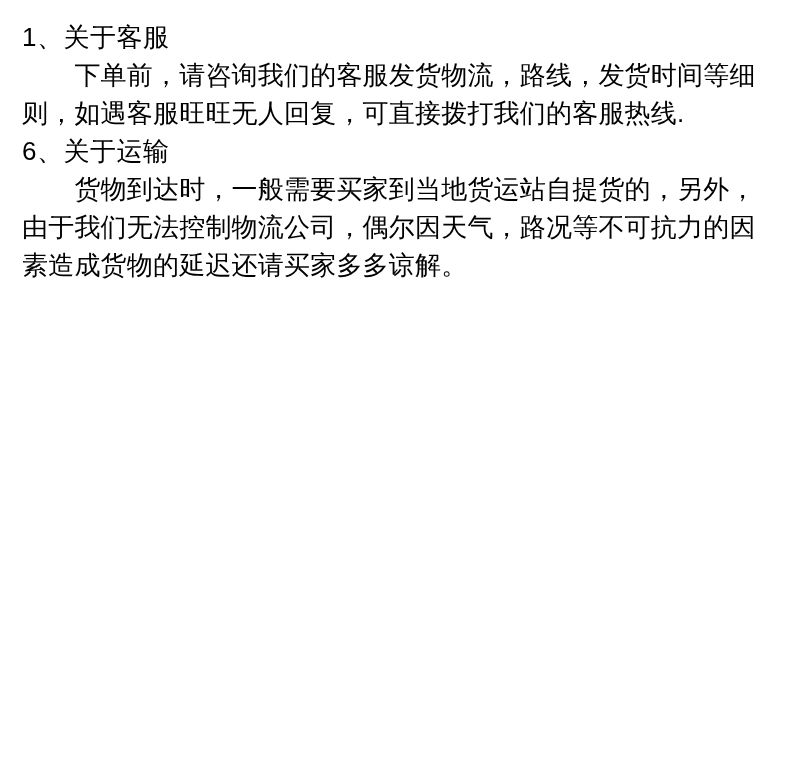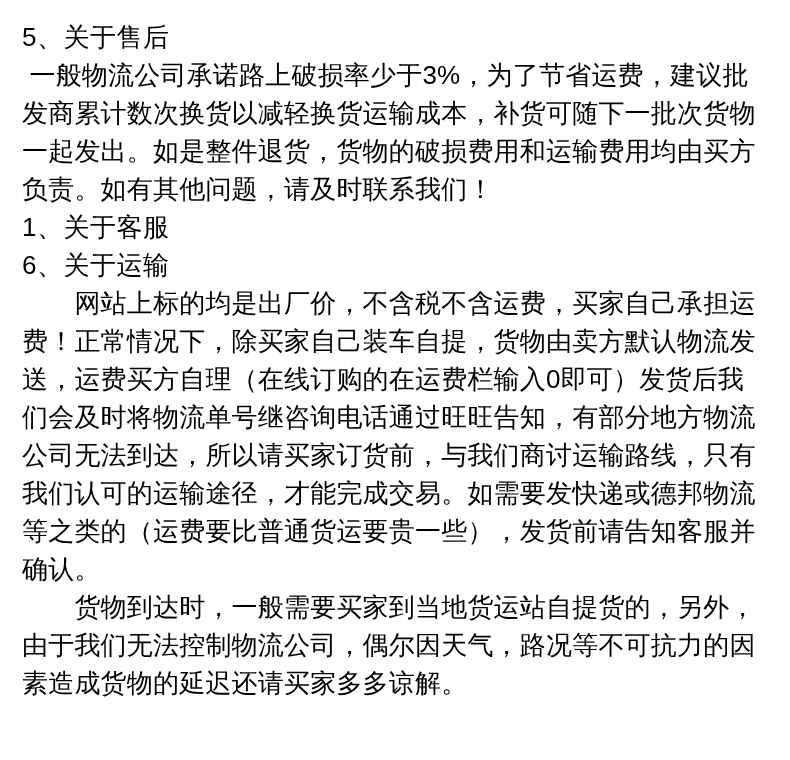--- a/index.html
+++ b/index.html
@@ -40,28 +40,24 @@
     margin: 0;
     white-space: pre-wrap;
     word-break: break-all;
   }
 </style>
 </head>
 <body>
 
 <div class="page">
 
-  <div class="doc-section">
-    <p class="heading">5、关于售后</p>
-    <p class="para"> 一般物流公司承诺路上破损率少于3%，为了节省运费，建议批发商累计数次换货以减轻换货运输成本，补货可随下一批次货物一起发出。如是整件退货，货物的破损费用和运输费用均由买方负责。如有其他问题，请及时联系我们！</p>
-  </div>
 
   <div class="doc-section">
     <p class="heading">1、关于客服</p>
+    <p class="para">　　下单前，请咨询我们的客服发货物流，路线，发货时间等细则，如遇客服旺旺无人回复，可直接拨打我们的客服热线.</p>
   </div>
 
   <div class="doc-section">
     <p class="heading">6、关于运输</p>
-    <p class="para">　　网站上标的均是出厂价，不含税不含运费，买家自己承担运费！正常情况下，除买家自己装车自提，货物由卖方默认物流发送，运费买方自理（在线订购的在运费栏输入0即可）发货后我们会及时将物流单号继咨询电话通过旺旺告知，有部分地方物流公司无法到达，所以请买家订货前，与我们商讨运输路线，只有我们认可的运输途径，才能完成交易。如需要发快递或德邦物流等之类的（运费要比普通货运要贵一些），发货前请告知客服并确认。</p>
     <p class="para">　　货物到达时，一般需要买家到当地货运站自提货的，另外，由于我们无法控制物流公司，偶尔因天气，路况等不可抗力的因素造成货物的延迟还请买家多多谅解。</p>
   </div>
 
 </div>
 
 </body></html>

